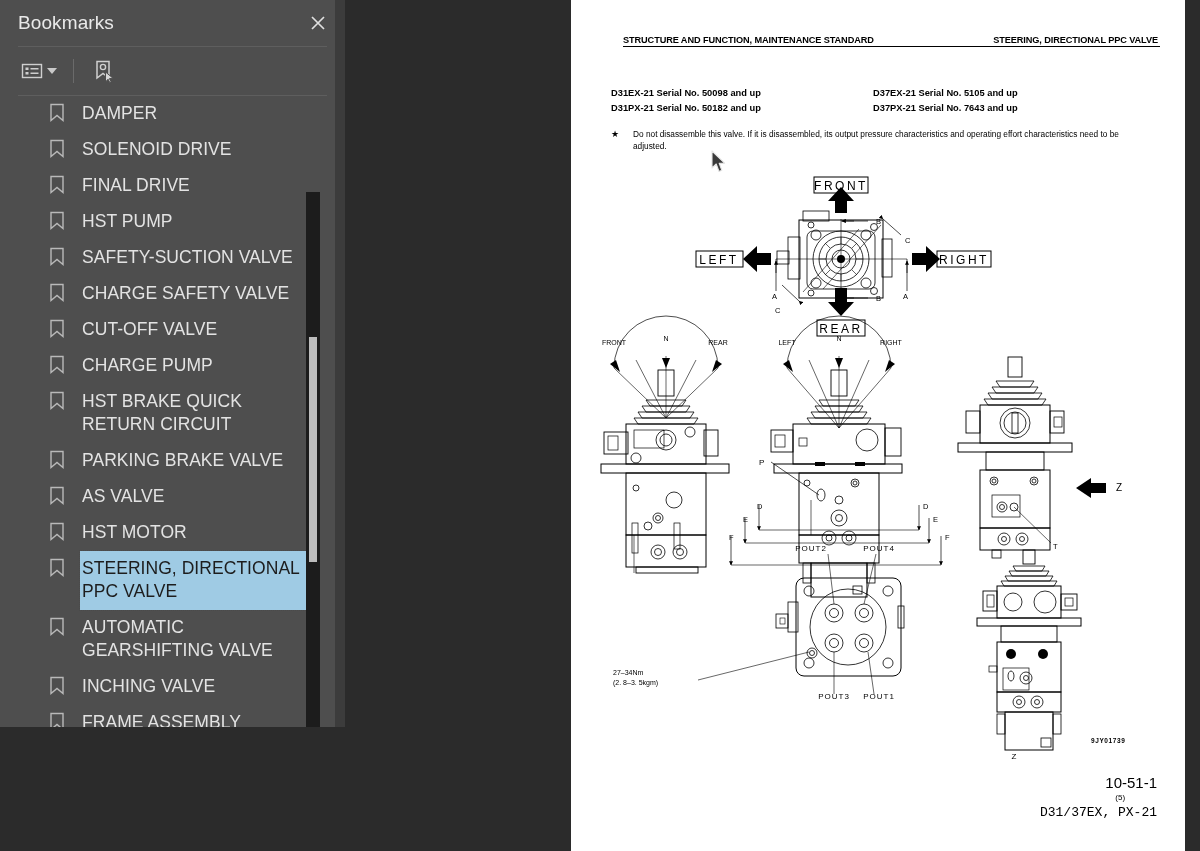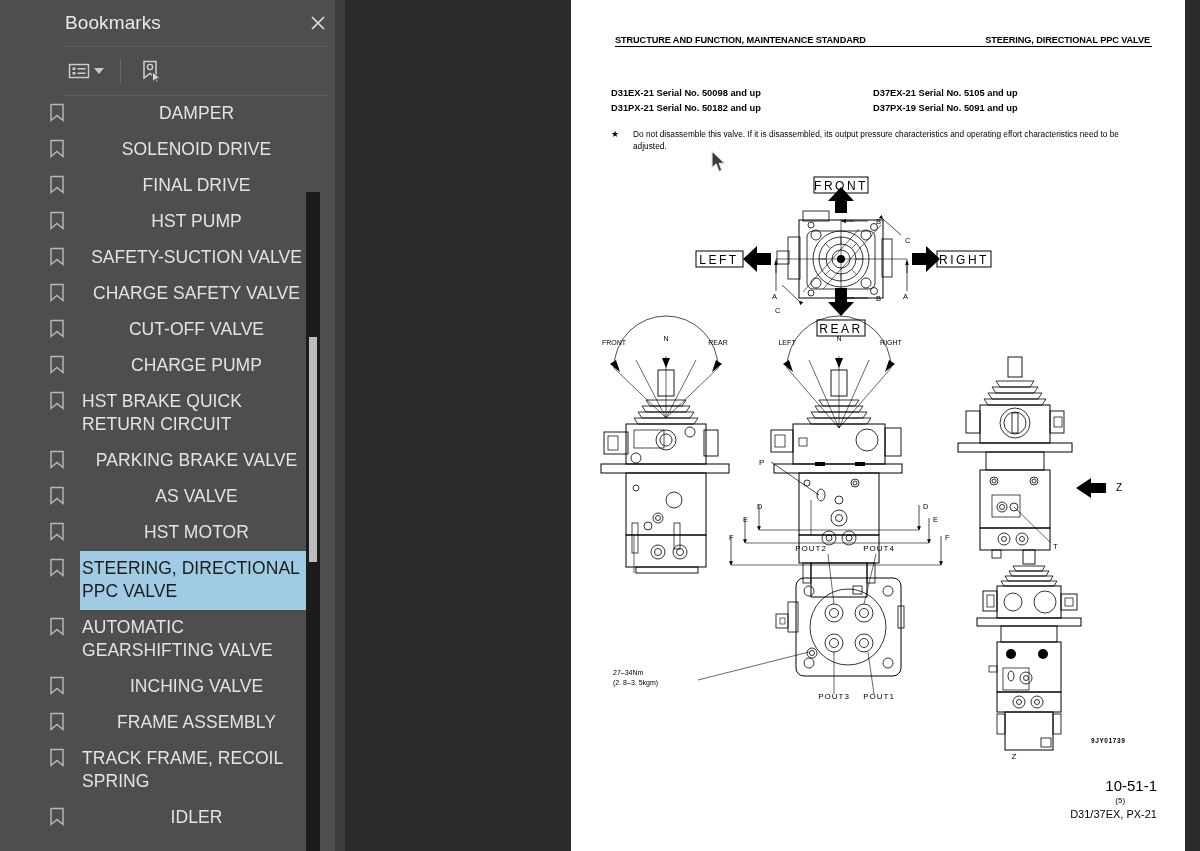--- a/index.html
+++ b/index.html
@@ -17,27 +17,26 @@
   .app {
     position: absolute;
     inset: 0;
     display: flex;
     background: #2b2b2b;
   }
 
   
   .sidebar {
     width: 345px;
-    height: 851px;
+    height: 727px;
     background: #4e4e4e;
     position: relative;
     flex: 0 0 345px;
     box-sizing: border-box;
     overflow: hidden;
-    padding-left: 47px;
   }
   .sb-header {
     height: 46px;
     display: flex;
     align-items: center;
     padding: 0 14px 0 18px;
     box-sizing: border-box;
   }
   .sb-title {
     color: #e9e9e9;
@@ -102,21 +101,20 @@
     overflow: hidden;
   }
   .bm-row {
     display: flex;
     align-items: flex-start;
     padding: 0 34px 0 50px;
     min-height: 36px;
     box-sizing: border-box;
     cursor: pointer;
     position: relative;
-    justify-content: center;
   }
   .bm-icon {
     position: absolute;
     left: 49px;
     top: 7px;
     width: 16px;
     height: 20px;
   }
   .bm-label {
     color: #e3e3e3;
@@ -190,21 +188,21 @@
     left: 226px;
     top: 0;
     width: 614px;
     height: 851px;
     background: #ffffff;
   }
 
   
   .doc-head {
     position: absolute;
-    left: 44px;
+    left: 52px;
     top: 35px;
     width: 537px;
     border-bottom: 1.6px solid #000;
     padding-bottom: 1px;
     display: flex;
     justify-content: space-between;
   }
   .doc-head span {
     font-size: 9.2px;
     font-weight: bold;
@@ -262,22 +260,23 @@
   .pg-num {
     font-size: 15px;
     line-height: 15px;
   }
   .pg-sub {
     font-size: 8px;
     margin-left: 10px;
     display:block;
   }
   .model-code {
-    font-size: 11px;
+    font-size: 13px;
     padding-bottom: 3px;
+    font-family: Liberation Mono, monospace;
   }
 
   
   .cursor {
     position: absolute;
     left: 366px;
     top: 150px;
     width: 16px;
     height: 24px;
     pointer-events: none;
@@ -453,21 +452,21 @@
         <span class="dh-right">STEERING, DIRECTIONAL PPC VALVE</span>
       </div>
 
       <div class="serials">
         <div class="row">
           <span class="c1">D31EX-21 Serial No. 50098 and up</span>
           <span>D37EX-21 Serial No. 5105 and up</span>
         </div>
         <div class="row">
           <span class="c1">D31PX-21 Serial No. 50182 and up</span>
-          <span>D37PX-19 Serial No. 5091 and up</span>
+          <span>D37PX-21 Serial No. 7643 and up</span>
         </div>
       </div>
 
       <div class="note">
         <span class="star">★</span>
         <span class="ntext">Do not disassemble this valve.  If it is disassembled, its output pressure characteristics and operating effort characteristics need to be adjusted.</span>
       </div>
 
       <div class="figure">
         <svg class="fig-svg" width="614" height="600" viewBox="0 0 614 600">

